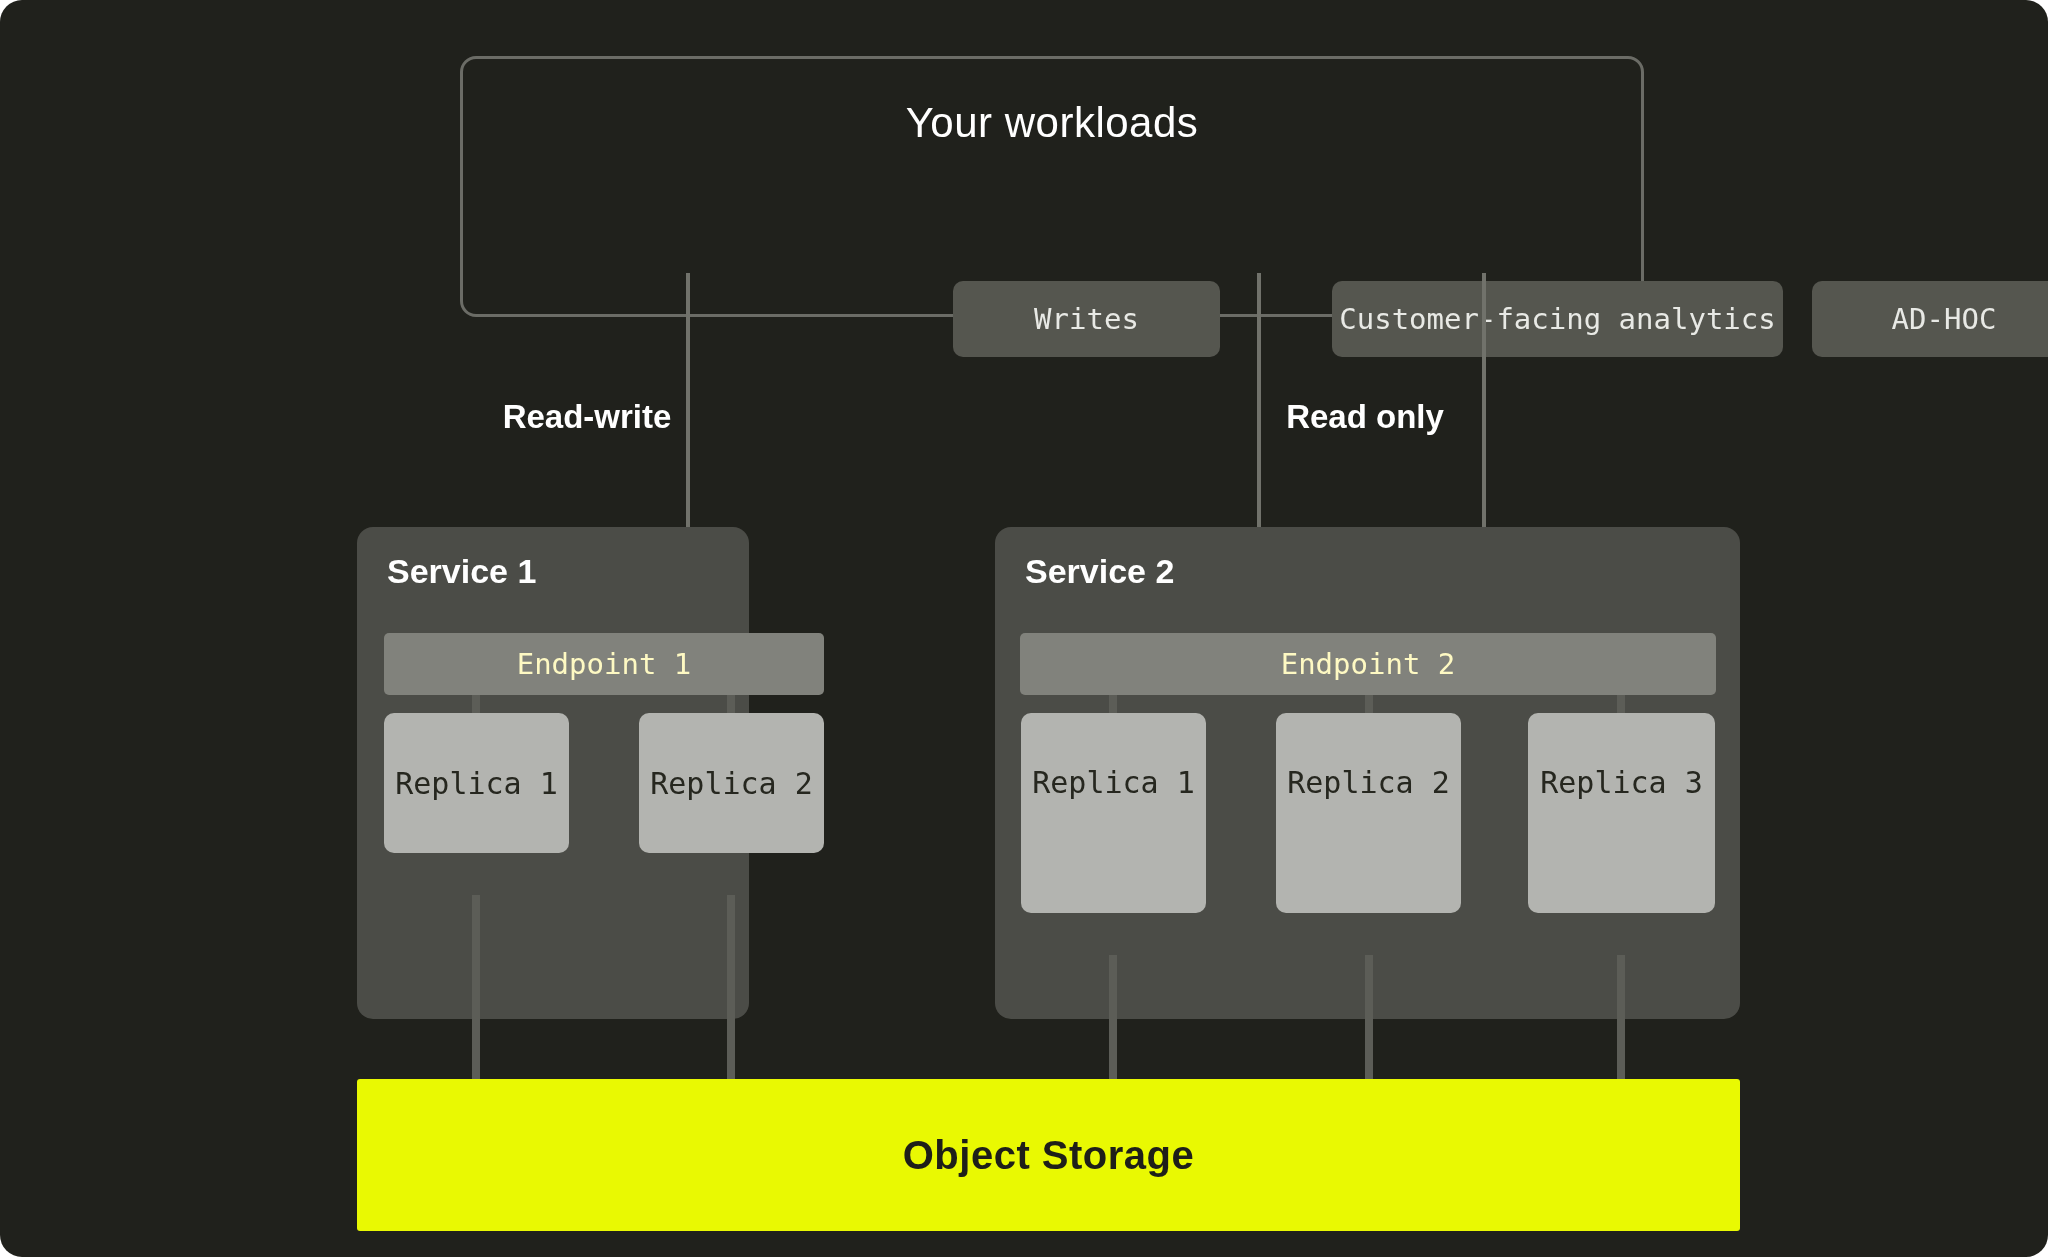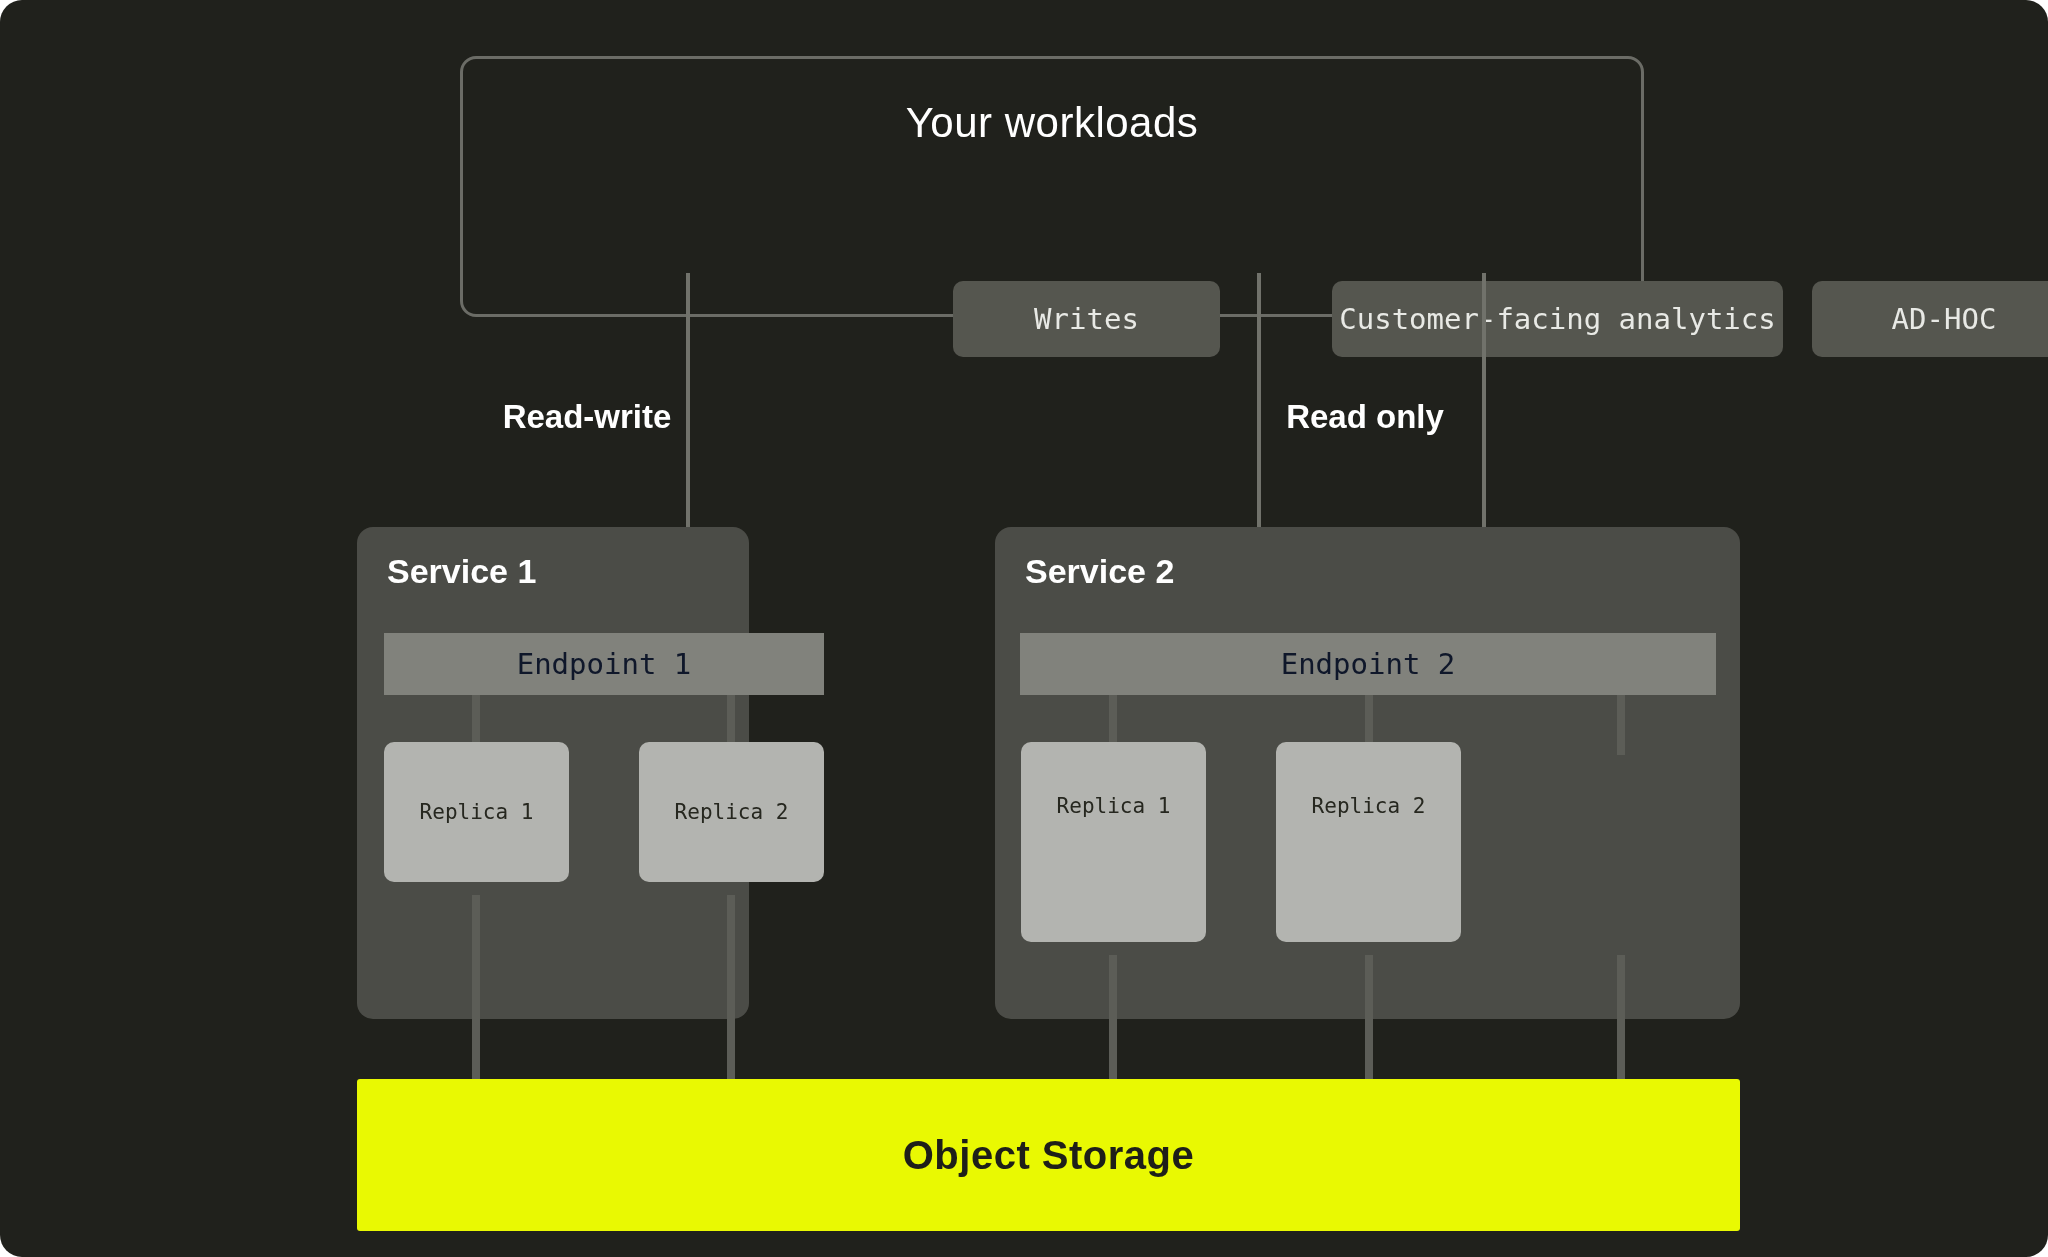--- a/index.html
+++ b/index.html
@@ -82,24 +82,24 @@
   }
   .service-1{left:357px;width:392px;}
   .service-2{left:995px;width:745px;}
   .service-title{
     position:absolute;left:30px;top:25px;
     font-size:34px;font-weight:bold;color:var(--text-light);
   }
   .endpoint{
     position:absolute;top:106px;height:62px;
     background:var(--endpoint);
-    border-radius:0;
+    border-radius:5px;
     display:flex;align-items:center;justify-content:center;
     font-family:"DejaVu Sans Mono",monospace;
-    font-size:29px;color:#0f172a;
+    font-size:29px;color:#fef9c3;
   }
   .endpoint-1{left:27px;width:440px;}
   .endpoint-2{left:25px;width:696px;}
   
   .conn{
     position:absolute;width:8px;
     background:var(--line);
   }
   .conn-ep{top:695px;height:60px;}
   .c-s1-r1{left:472px;}
@@ -109,25 +109,25 @@
   .c-s2-r3{left:1617px;}
   .conn-st-s1{top:895px;height:184px;}
   .conn-st-s2{top:955px;height:124px;}
   .d-s1-r1{left:472px;}
   .d-s1-r2{left:727px;}
   .d-s2-r1{left:1109px;}
   .d-s2-r2{left:1365px;}
   .d-s2-r3{left:1617px;}
   
   .replica{
-    position:absolute;top:742px;width:185px;
+    position:absolute;top:713px;width:185px;
     background:var(--replica);
     border-radius:10px;
     font-family:"DejaVu Sans Mono",monospace;
-    font-size:21px;color:#26271f;
+    font-size:30px;color:#26271f;
     display:flex;justify-content:center;
     white-space:nowrap;
   }
   .replica-short{height:140px;align-items:center;}
   .replica-tall{height:200px;align-items:flex-start;padding-top:52px;}
   .r-s1-1{left:384px;}
   .r-s1-2{left:639px;}
   .r-s2-1{left:1021px;}
   .r-s2-2{left:1276px;}
   .r-s2-3{left:1528px;width:187px;}
@@ -182,16 +182,17 @@
   <div class="conn conn-st-s1 d-s1-r1"></div>
   <div class="conn conn-st-s1 d-s1-r2"></div>
   <div class="conn conn-st-s2 d-s2-r1"></div>
   <div class="conn conn-st-s2 d-s2-r2"></div>
   <div class="conn conn-st-s2 d-s2-r3"></div>
 
   <div class="replica replica-short r-s1-1">Replica 1</div>
   <div class="replica replica-short r-s1-2">Replica 2</div>
   <div class="replica replica-tall r-s2-1">Replica 1</div>
   <div class="replica replica-tall r-s2-2">Replica 2</div>
+  <div class="replica replica-tall r-s2-3">Replica 3</div>
 
   <div class="storage">Object Storage</div>
 
 </div>
 
 </body></html>

